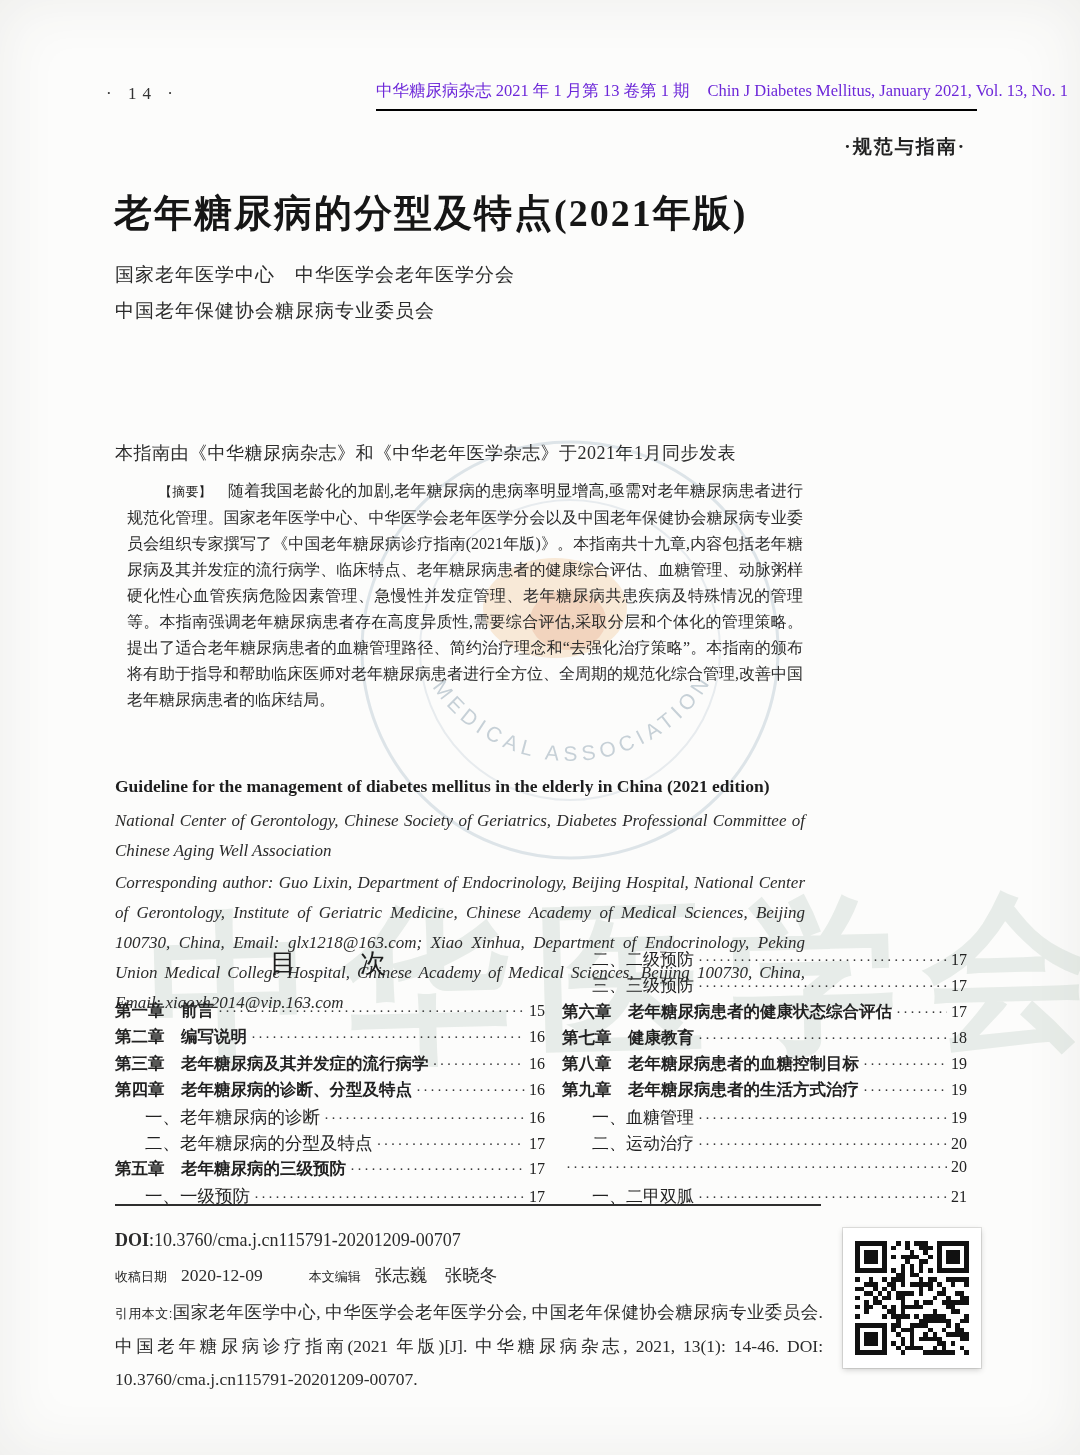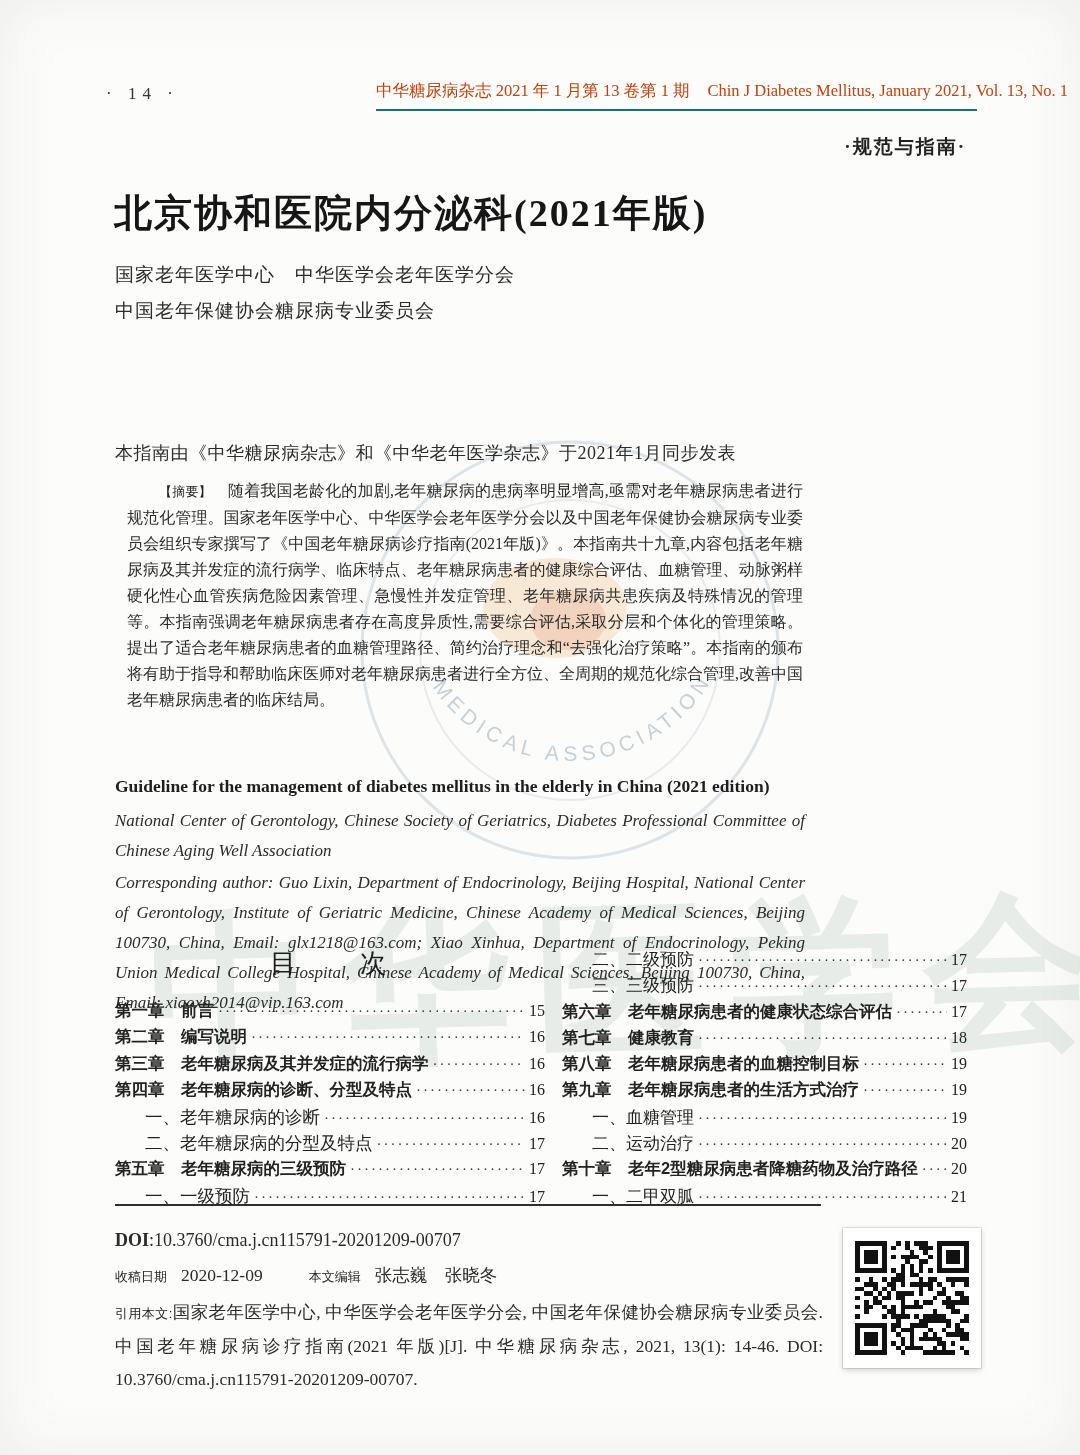--- a/index.html
+++ b/index.html
@@ -26,22 +26,22 @@
     letter-spacing:26px;white-space:nowrap;
     color:rgba(158,180,168,.22);
     font-family:var(--serif);
     transform:rotate(-1.5deg);
   }
 
   
   .page-num{position:absolute;left:106px;top:84px;font-size:17px;letter-spacing:6px;color:#333;}
   .journal-head{
     position:absolute;left:376px;top:80px;width:601px;
-    border-bottom:2px solid #0f766e;padding-bottom:7px;
-    font-size:16.5px;color:#c2410c;white-space:nowrap;
+    border-bottom:2px solid #000000;padding-bottom:7px;
+    font-size:16.5px;color:#6d28d9;white-space:nowrap;
   }
   .journal-head .cn{margin-right:18px;}
   .section-label{
     position:absolute;right:114px;top:134px;
     font-size:19px;font-weight:600;letter-spacing:2px;color:#222;
   }
 
   
   .title{
     position:absolute;left:114px;top:188px;margin:0;
@@ -141,21 +141,21 @@
   </div>
 
   <div class="layer content">
 
     <span class="page-num">· 14 ·</span>
     <div class="journal-head">
       <span class="cn">中华糖尿病杂志 2021 年 1 月第 13 卷第 1 期</span><span class="en">Chin J Diabetes Mellitus, January 2021, Vol. 13, No. 1</span>
     </div>
     <div class="section-label">·规范与指南·</div>
 
-    <h1 class="title">北京协和医院内分泌科(2021年版)</h1>
+    <h1 class="title">老年糖尿病的分型及特点(2021年版)</h1>
     <p class="aff1">国家老年医学中心　中华医学会老年医学分会</p>
     <p class="aff2">中国老年保健协会糖尿病专业委员会</p>
     <p class="publish-note">本指南由《中华糖尿病杂志》和《中华老年医学杂志》于2021年1月同步发表</p>
 
     <p class="abstract"><span class="blabel">【摘要】</span>　<span>随着我国老龄化的加剧,老年糖尿病的患病率明显增高,亟需对老年糖尿病患者进行规范化管理。国家老年医学中心、中华医学会老年医学分会以及中国老年保健协会糖尿病专业委员会组织专家撰写了《中国老年糖尿病诊疗指南(2021年版)》。本指南共十九章,内容包括老年糖尿病及其并发症的流行病学、临床特点、老年糖尿病患者的健康综合评估、血糖管理、动脉粥样硬化性心血管疾病危险因素管理、急慢性并发症管理、老年糖尿病共患疾病及特殊情况的管理等。本指南强调老年糖尿病患者存在高度异质性,需要综合评估,采取分层和个体化的管理策略。提出了适合老年糖尿病患者的血糖管理路径、简约治疗理念和“去强化治疗策略”。本指南的颁布将有助于指导和帮助临床医师对老年糖尿病患者进行全方位、全周期的规范化综合管理,改善中国老年糖尿病患者的临床结局。</span></p>
 
     <p class="en-title">Guideline for the management of diabetes mellitus in the elderly in China (2021 edition)</p>
     <p class="en-aff">National Center of Gerontology, Chinese Society of Geriatrics, Diabetes Professional Committee of Chinese Aging Well Association</p>
     <p class="en-corr">Corresponding author: Guo Lixin, Department of Endocrinology, Beijing Hospital, National Center of Gerontology, Institute of Geriatric Medicine, Chinese Academy of Medical Sciences, Beijing 100730, China, Email: glx1218@163.com; Xiao Xinhua, Department of Endocrinology, Peking Union Medical College Hospital, Chinese Academy of Medical Sciences, Beijing 100730, China, Email: xiaoxh2014@vip.163.com</p>
 
@@ -237,21 +237,20 @@
           <span class="toc-label">一、血糖管理</span>
           <span class="toc-dots"></span>
           <span class="toc-page">19</span>
         </div>
         <div class="toc-row sub">
           <span class="toc-label">二、运动治疗</span>
           <span class="toc-dots"></span>
           <span class="toc-page">20</span>
         </div>
         <div class="toc-row chapter">
-          <span class="toc-label">第十章　老年2型糖尿病患者降糖药物及治疗路径</span>
           <span class="toc-dots"></span>
           <span class="toc-page">20</span>
         </div>
         <div class="toc-row sub">
           <span class="toc-label">一、二甲双胍</span>
           <span class="toc-dots"></span>
           <span class="toc-page">21</span>
         </div>
       </div>
 

